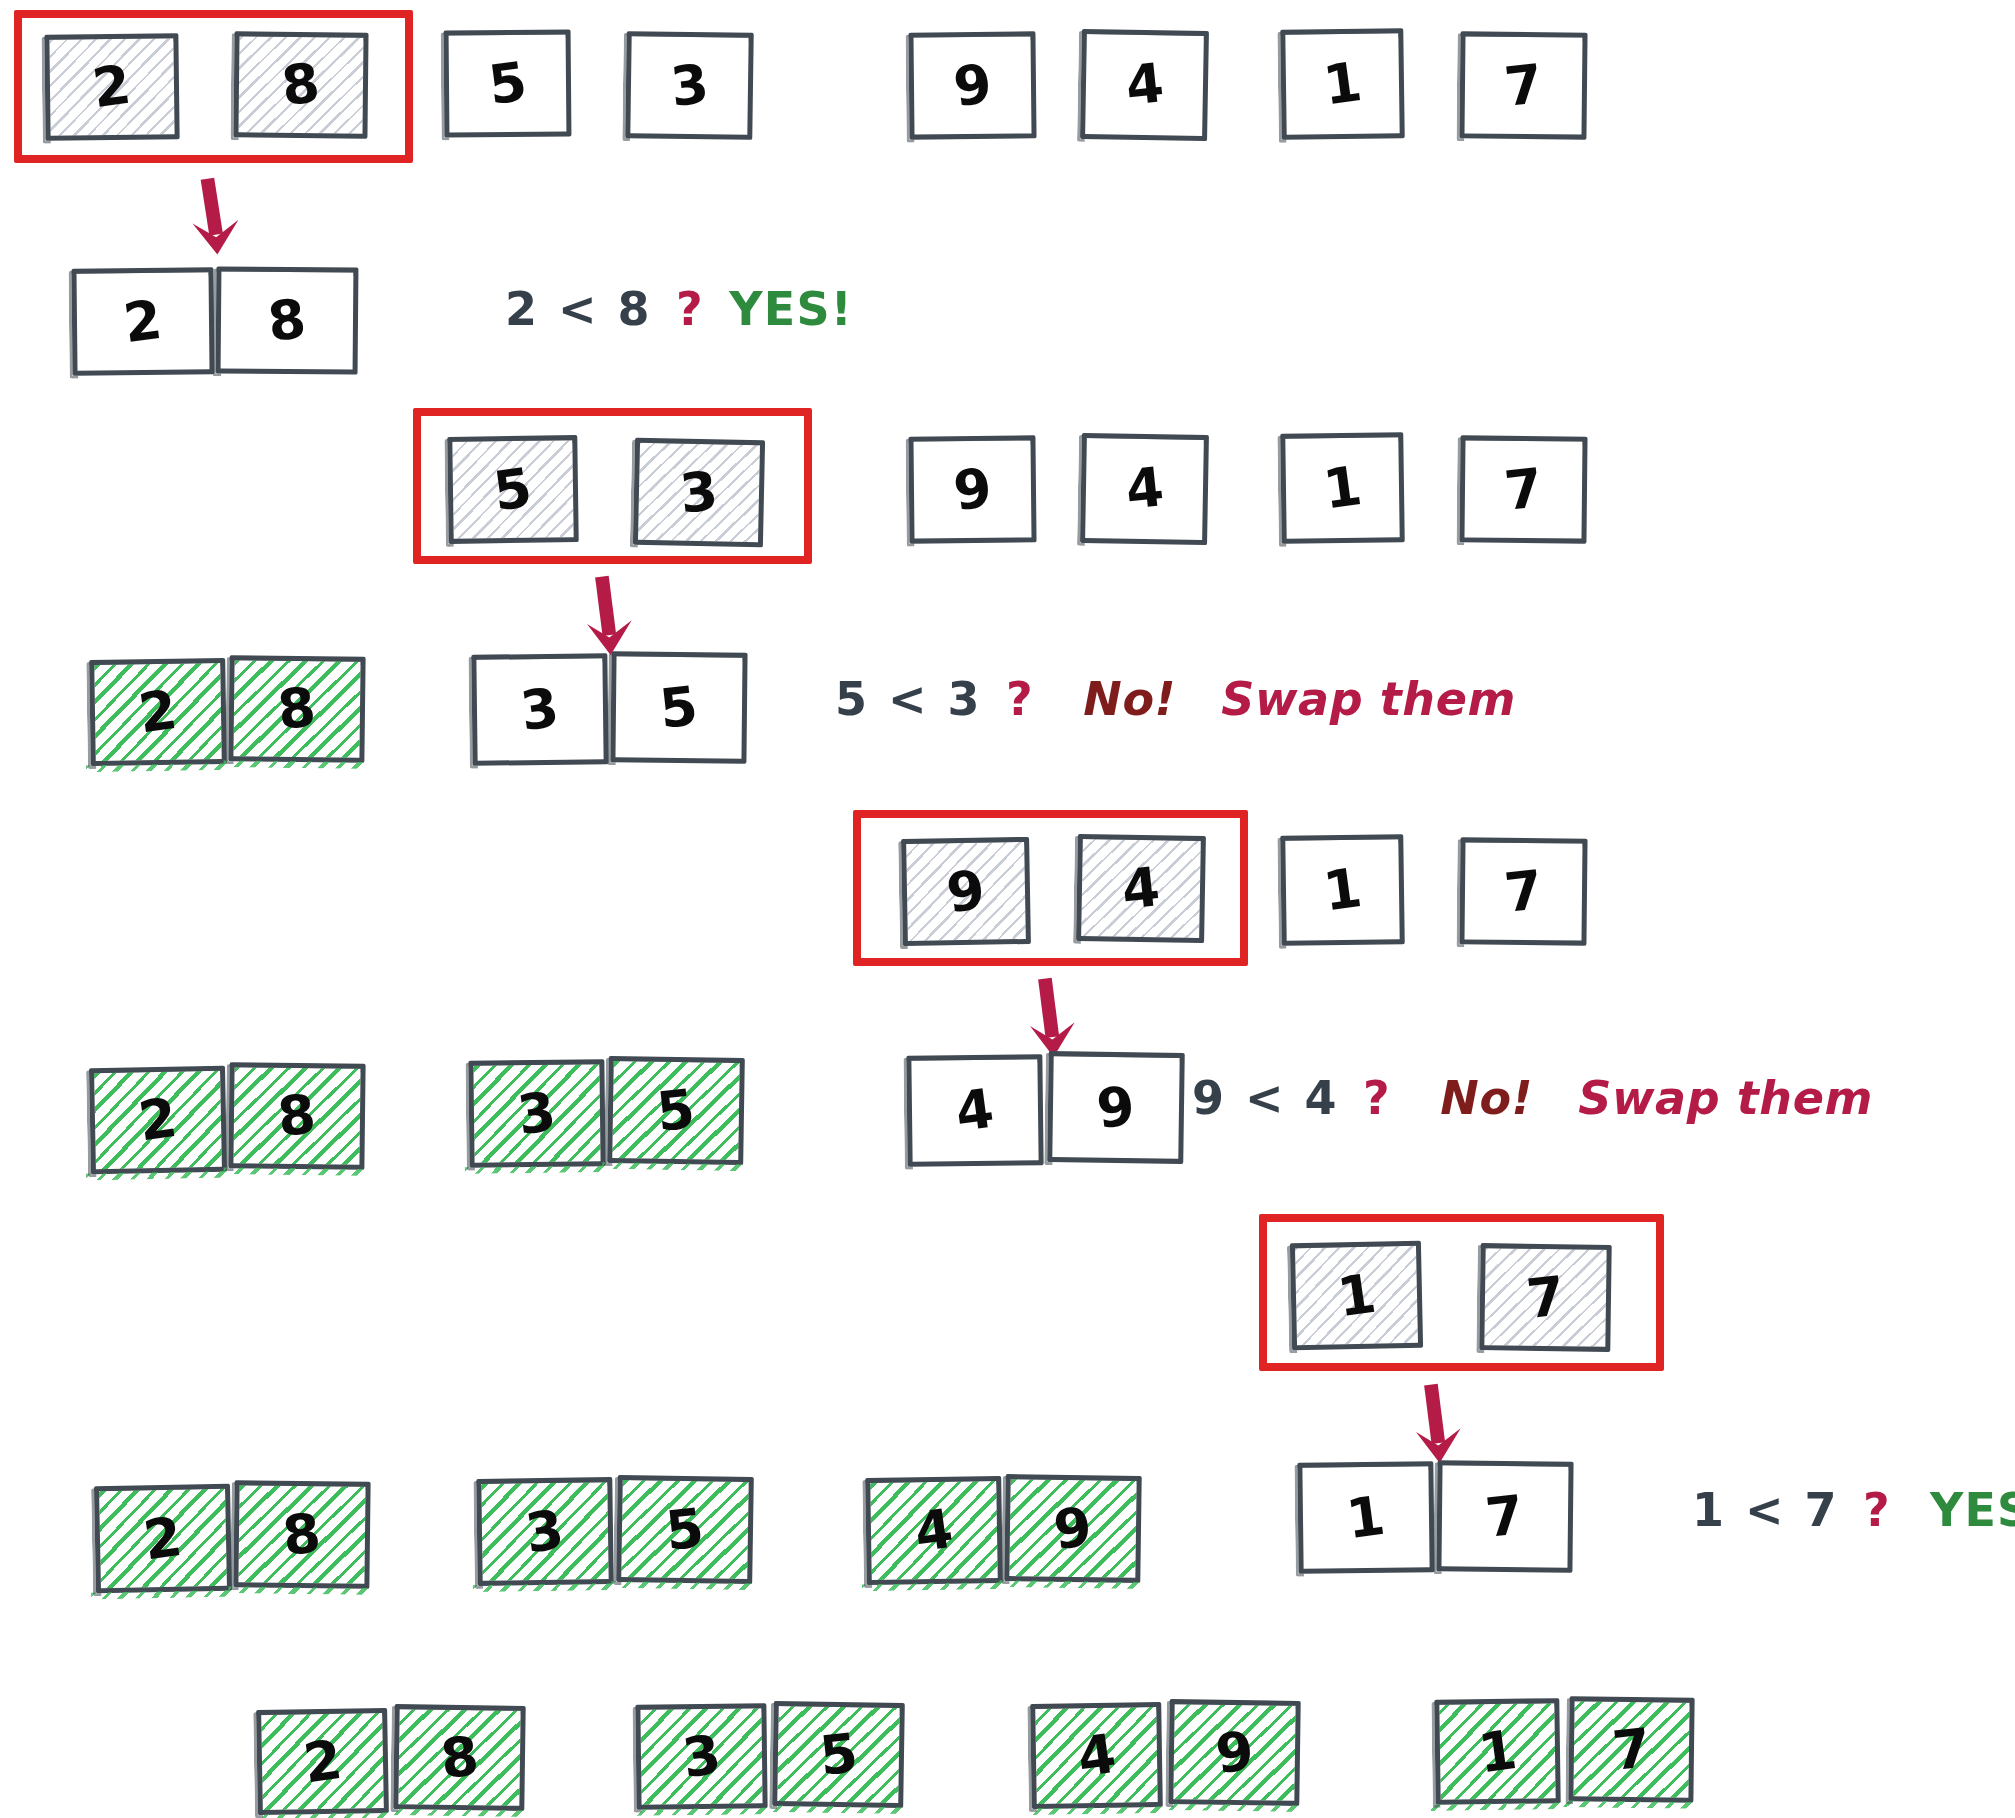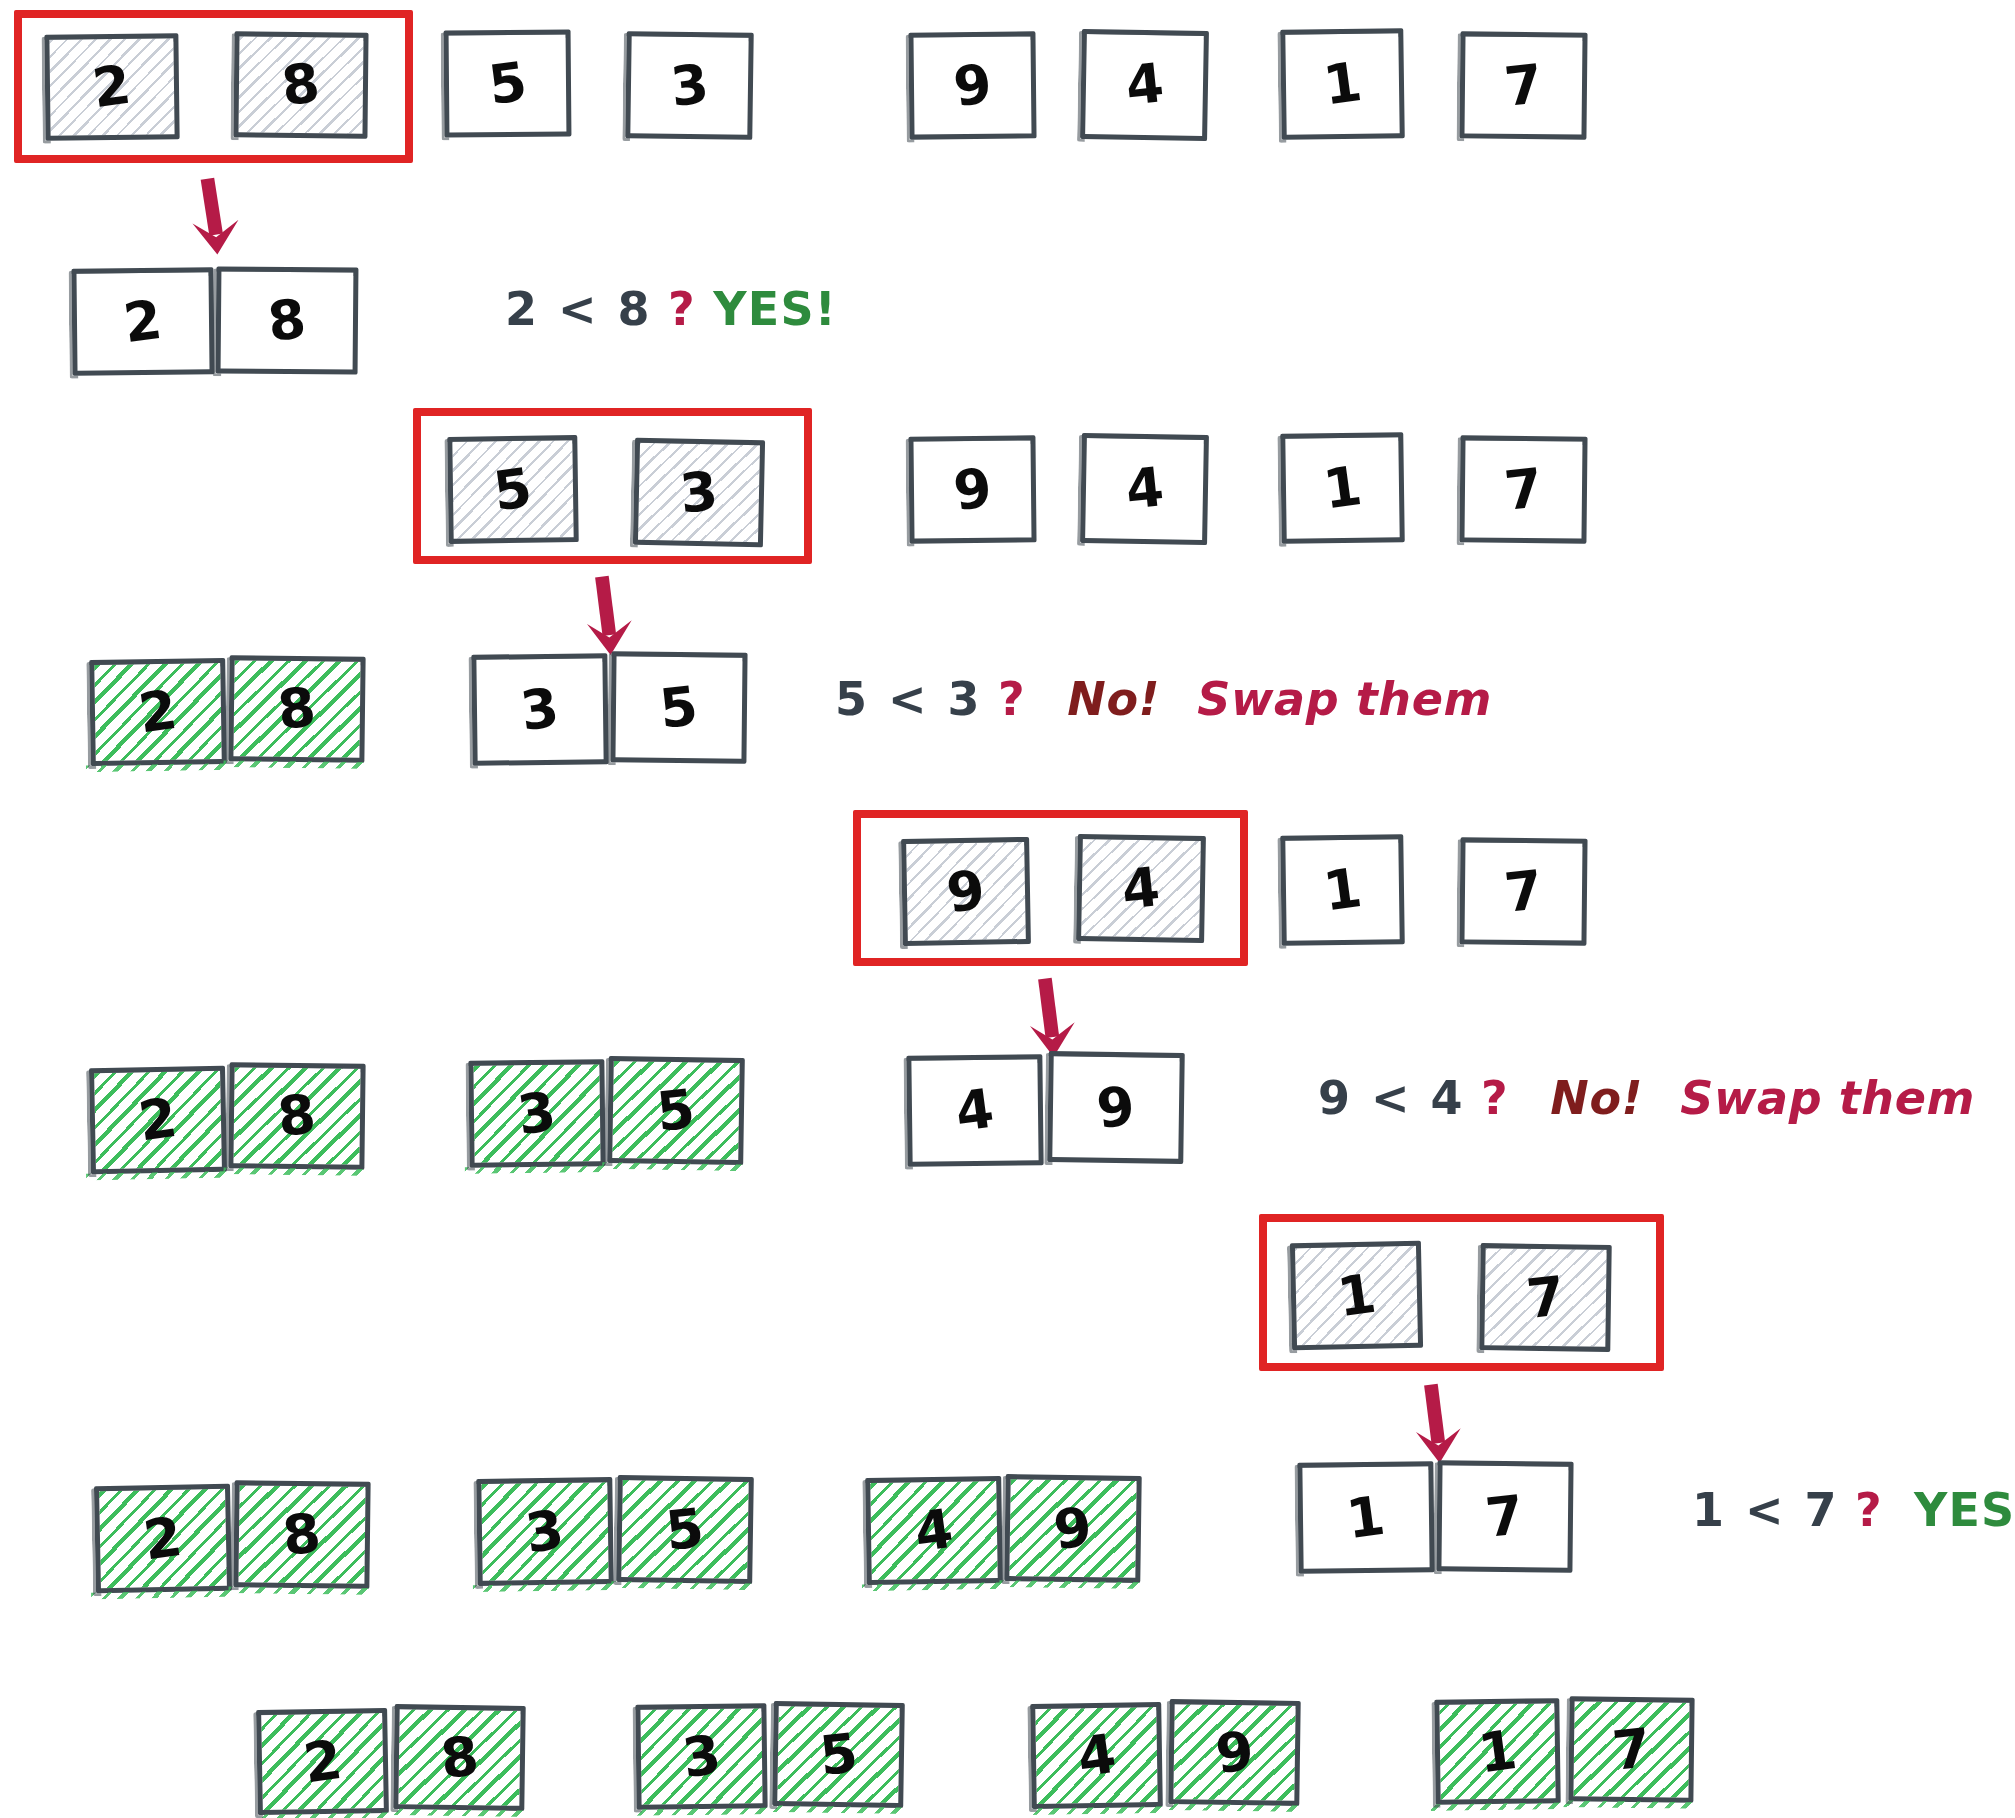--- a/index.html
+++ b/index.html
@@ -95,21 +95,21 @@
 
   
   .note{
     position:absolute;
     white-space:nowrap;
     font-family:"DejaVu Sans", sans-serif;
     font-size:46px;
     font-weight:600;
     letter-spacing:2.5px;
     color:#36404a;
-    display:flex;align-items:baseline;gap:16px;
+    display:flex;align-items:baseline;gap:24px;
   }
   .note .expr{color:#36404a;}
   .note .q{color:#b51b47;font-weight:700;}
   .note .yes{color:#2e8b3d;font-weight:700;font-style:normal;letter-spacing:1.2px;}
   .note .no{color:#7f1d1d;font-weight:700;font-style:italic;letter-spacing:0.6px;}
   .note .swap{color:#b51b47;font-weight:700;font-style:italic;letter-spacing:0.6px;}
 </style>
 </head>
 <body>
 
@@ -238,21 +238,21 @@
   <div class="card hatch-green" style="left:608px;top:1057px;width:136px;height:107px;transform:rotate(0.9deg);">
     <span class="glyph">5</span>
   </div>
   <div class="card" style="left:907px;top:1055px;width:136px;height:111px;transform:rotate(-0.7deg);">
     <span class="glyph">4</span>
   </div>
   <div class="card" style="left:1048px;top:1052px;width:136px;height:111px;transform:rotate(0.8deg);">
     <span class="glyph">9</span>
   </div>
 
-  <div class="note" style="left:1318px;top:1071px;">
+  <div class="note" style="left:1192px;top:1071px;">
     <span class="expr">9 &lt; 4</span>
     <span class="q">?</span>
     <span class="no" style="margin-left:24px;">No!</span>
     <span class="swap" style="margin-left:21px;">Swap them</span>
   </div>
 
   <div class="sel" style="left:1259px;top:1214px;width:405px;height:157px;"></div>
 
   <div class="card hatch-gray" style="left:1291px;top:1242px;width:131px;height:107px;transform:rotate(-1.2deg);">
     <span class="glyph">1</span>

